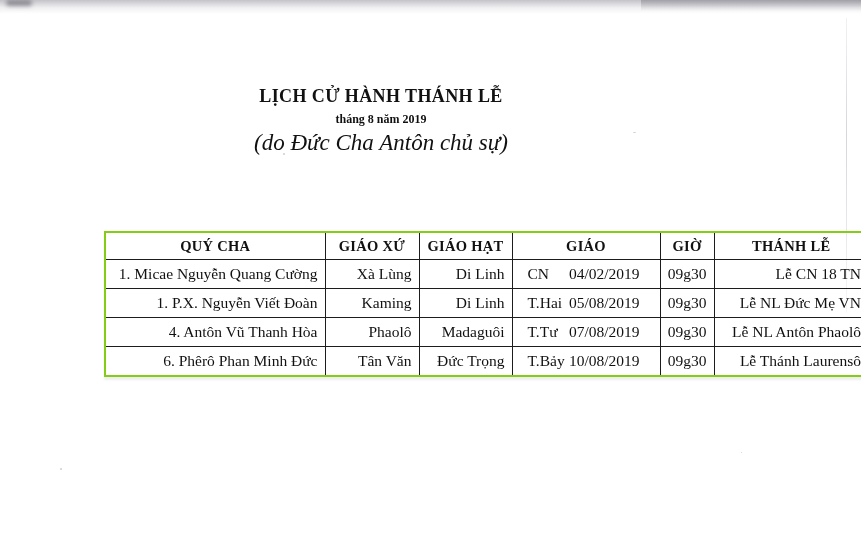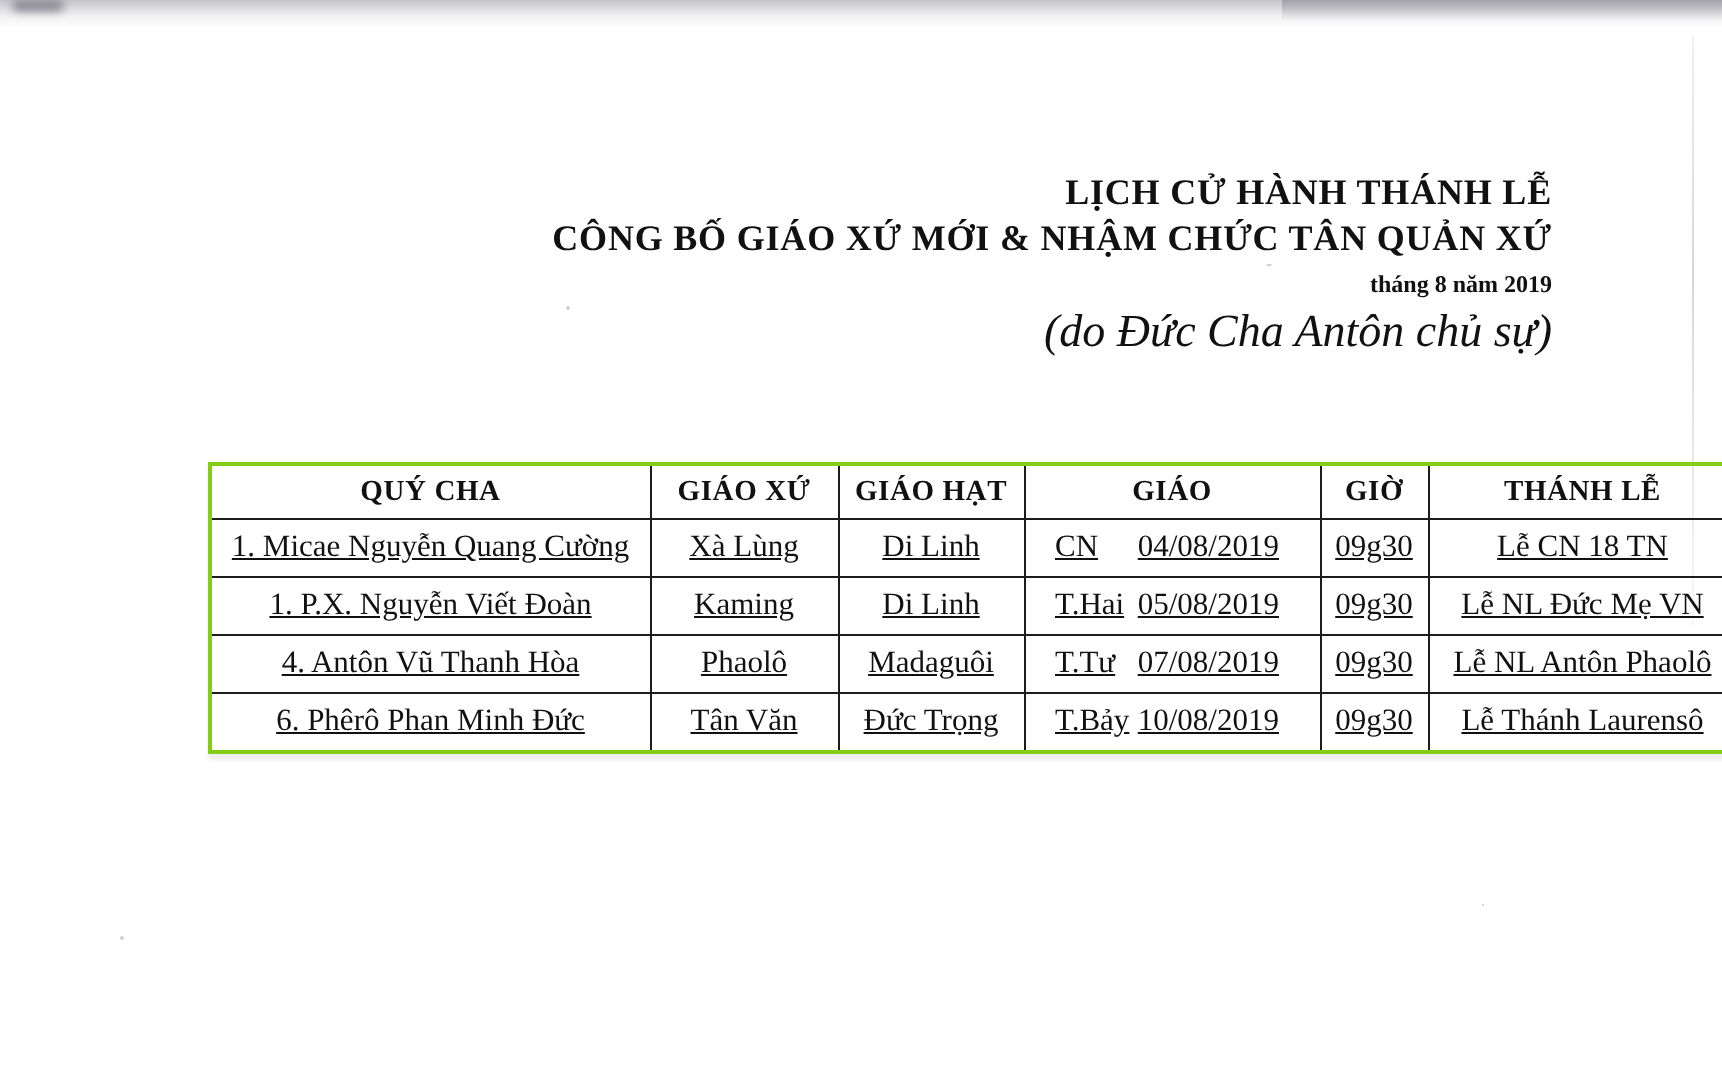--- a/index.html
+++ b/index.html
@@ -53,23 +53,23 @@
     background: rgba(40,40,50,0.22);
     pointer-events: none;
   }
   .speck.s1 { left: 283px; top: 153px; }
   .speck.s2 { left: 633px; top: 132px; width: 3px; height: 1px; }
   .speck.s3 { left: 60px;  top: 468px; }
   .speck.s4 { left: 741px; top: 452px; width: 1px; height: 1px; }
   
   .title-block {
     position: absolute;
-    left: 14px; top: 85px;
+    left: 0; top: 85px;
     width: 762px;
-    text-align: right;
+    text-align: center;
     line-height: 23px;
   }
   .title-line1, .title-line2 {
     font-weight: bold;
     font-size: 18px;
     letter-spacing: 0.4px;
   }
   .title-line3 {
     font-weight: bold;
     font-size: 12px;
@@ -103,22 +103,21 @@
   table.schedule { border: 2px solid #84cc16; margin-left: 47px; }
   table.schedule th {
     height: 26px;
     font-size: 14.5px;
     font-weight: bold;
     text-align: center;
     letter-spacing: 0.3px;
   }
   table.schedule td {
     height: 28px;
-    text-align: center;
-    text-decoration: underline;
+    text-align: right;
   }
   td.cell-gio { text-align: center; padding: 0 2px; }
   td.cell-ngay { padding: 0; }
   .ngay-wrap {
     display: flex;
     justify-content: space-between;
     align-items: center;
     padding: 0 13px 0 8px;
   }
 </style>
@@ -129,21 +128,20 @@
 <div class="scan-top-right"></div>
 <div class="scan-corner-left"></div>
 <div class="scan-edge-line"></div>
 <div class="speck s1"></div>
 <div class="speck s2"></div>
 <div class="speck s3"></div>
 <div class="speck s4"></div>
 
 <div class="title-block">
   <div class="title-line1">LỊCH CỬ HÀNH THÁNH LỄ</div>
-  <div class="title-line2">CÔNG BỐ GIÁO XỨ MỚI &amp; NHẬM CHỨC TÂN QUẢN XỨ</div>
   <div class="title-line3">tháng 8 năm 2019</div>
   <div class="title-line4">(do Đức Cha Antôn chủ sự)</div>
 </div>
 
 <table class="schedule">
   <colgroup>
     <col class="c-quycha">
       <col class="c-giaoxu">
       <col class="c-giaohat">
     <col class="c-ngay">
@@ -161,21 +159,21 @@
     </tr>
   </thead>
   <tbody>
     <tr>
       <td class="cell-quy-cha">1. Micae Nguyễn Quang Cường</td>
       <td>Xà Lùng</td>
       <td>Di Linh</td>
       <td class="cell-ngay">
         <div class="ngay-wrap">
           <span>CN</span>
-          <span>04/08/2019</span>
+          <span>04/02/2019</span>
         </div>
       </td>
       <td class="cell-gio">09g30</td>
       <td>Lễ CN 18 TN</td>
     </tr>
     <tr>
       <td class="cell-quy-cha">1. P.X. Nguyễn Viết Đoàn</td>
       <td>Kaming</td>
       <td>Di Linh</td>
       <td class="cell-ngay">

